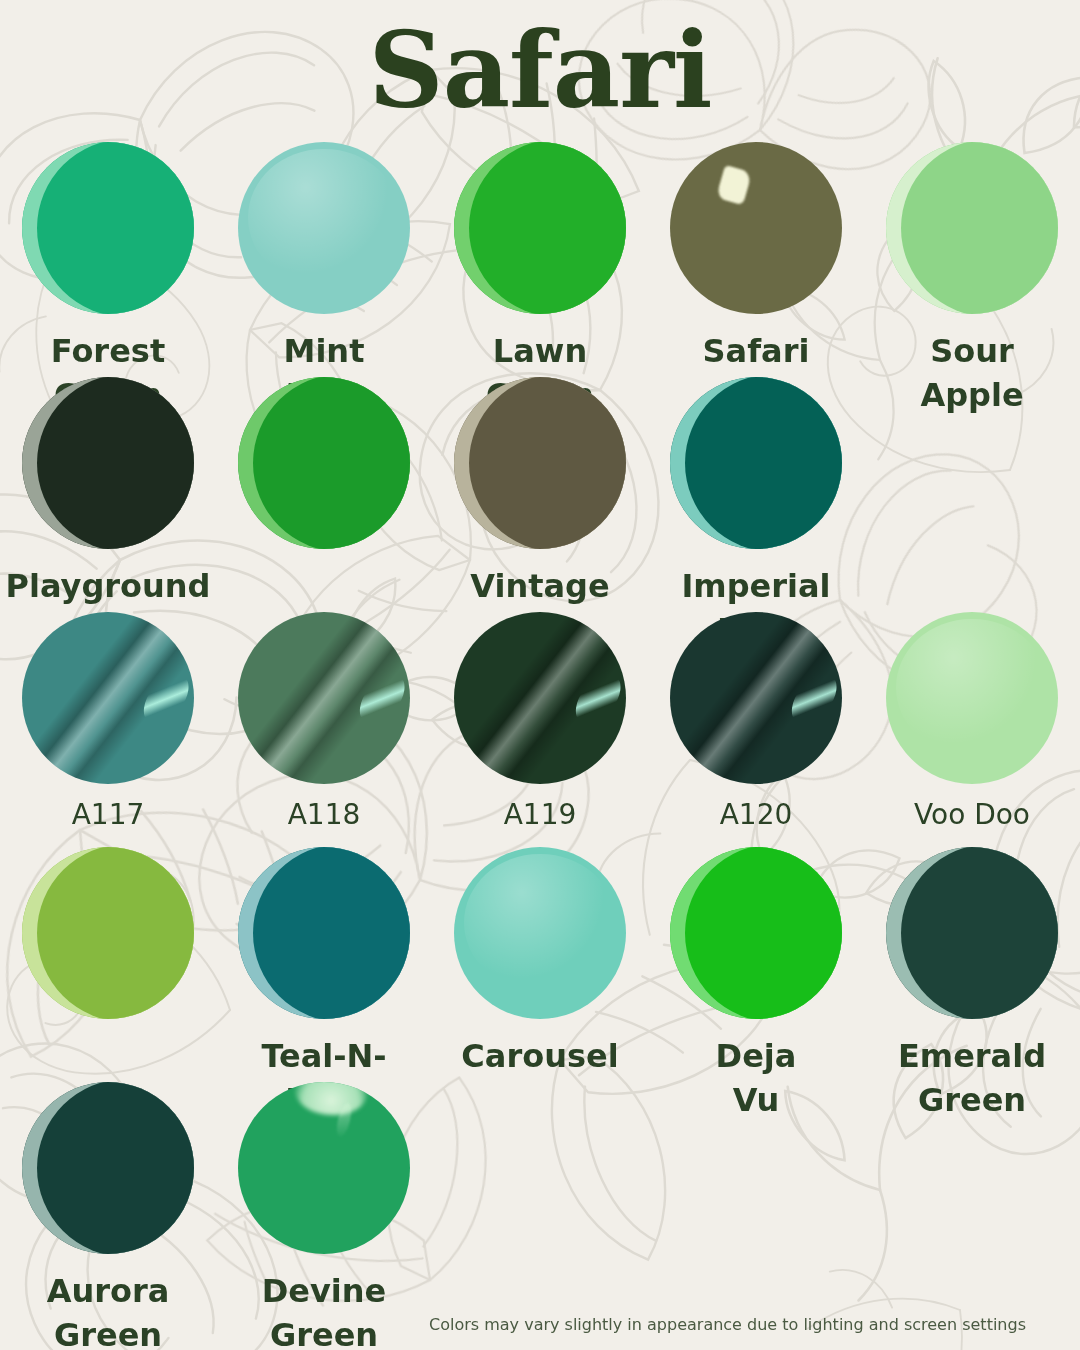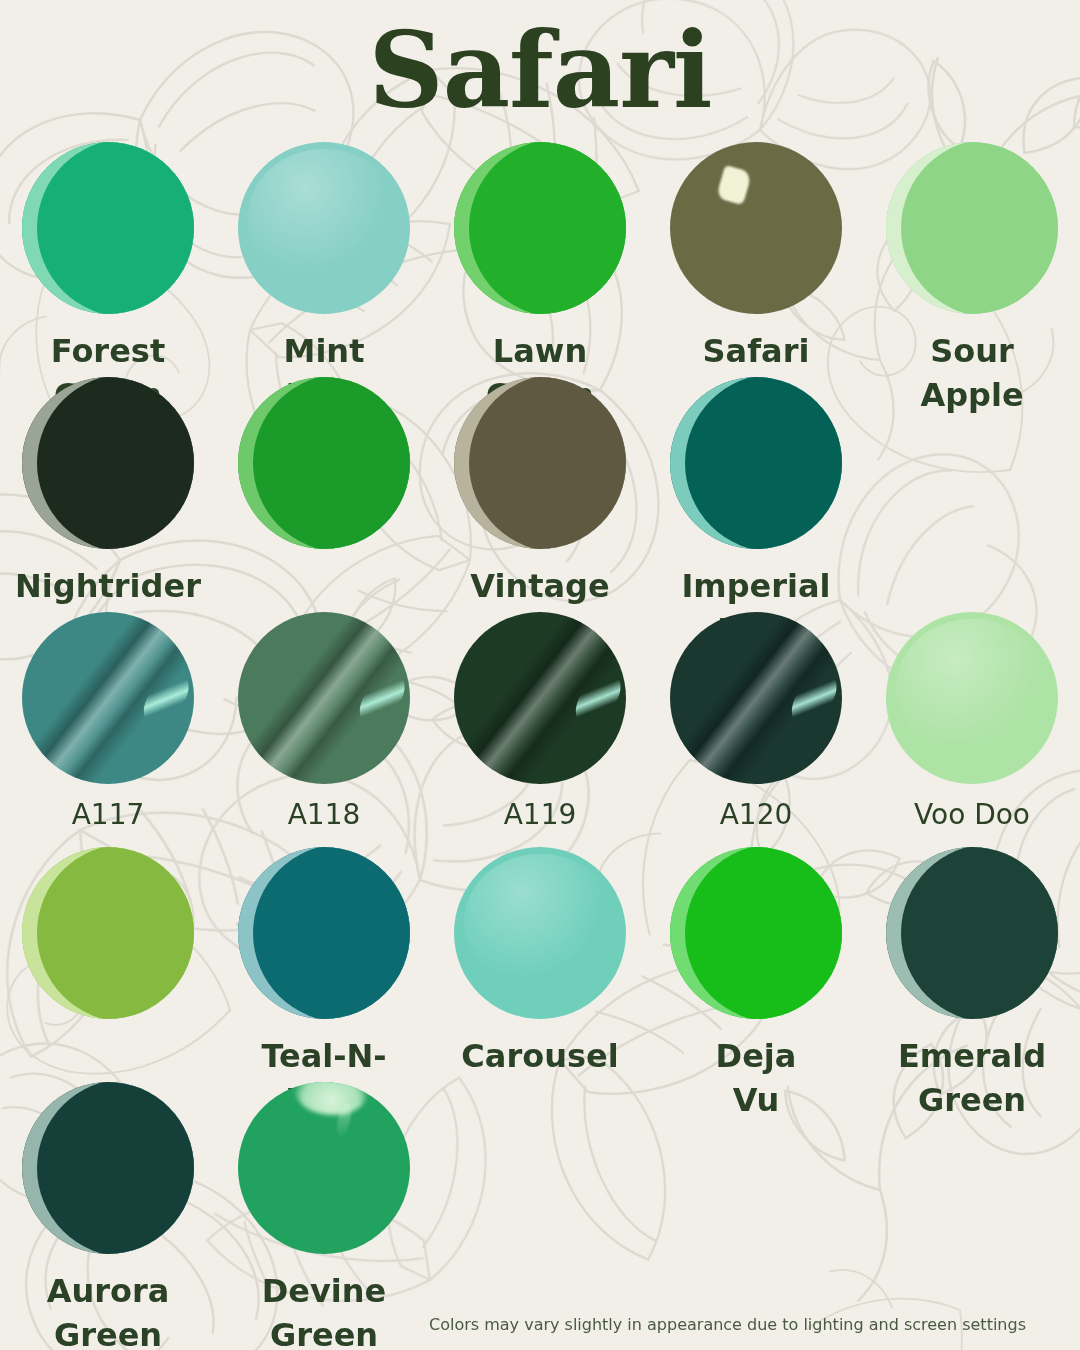--- a/index.html
+++ b/index.html
@@ -319,21 +319,21 @@
             <div class="disc gloss-crescent" style="--body: #8ed588; --hl: #d6f0cd; background: rgb(142, 213, 136);"></div>
           </div>
           <div class="swatch-label">Sour<br>Apple</div>
         </div>
       </div>
       <div class="swatch-row">
         <div class="swatch-cell">
           <div class="disc-holder">
             <div class="disc gloss-crescent" style="--body: #1d2b1f; --hl: #9aa497; background: rgb(29, 43, 31);"></div>
           </div>
-          <div class="swatch-label">Nightrider</div>
+          <div class="swatch-label">Playground</div>
         </div>
         <div class="swatch-cell">
           <div class="disc-holder">
             <div class="disc gloss-crescent" style="--body: #1b9b2a; --hl: #6ec96a; background: rgb(27, 155, 42);"></div>
           </div>
         </div>
         <div class="swatch-cell">
           <div class="disc-holder">
             <div class="disc gloss-crescent" style="--body: #5f5942; --hl: #b8b39c; background: rgb(95, 89, 66);"></div>
           </div>

